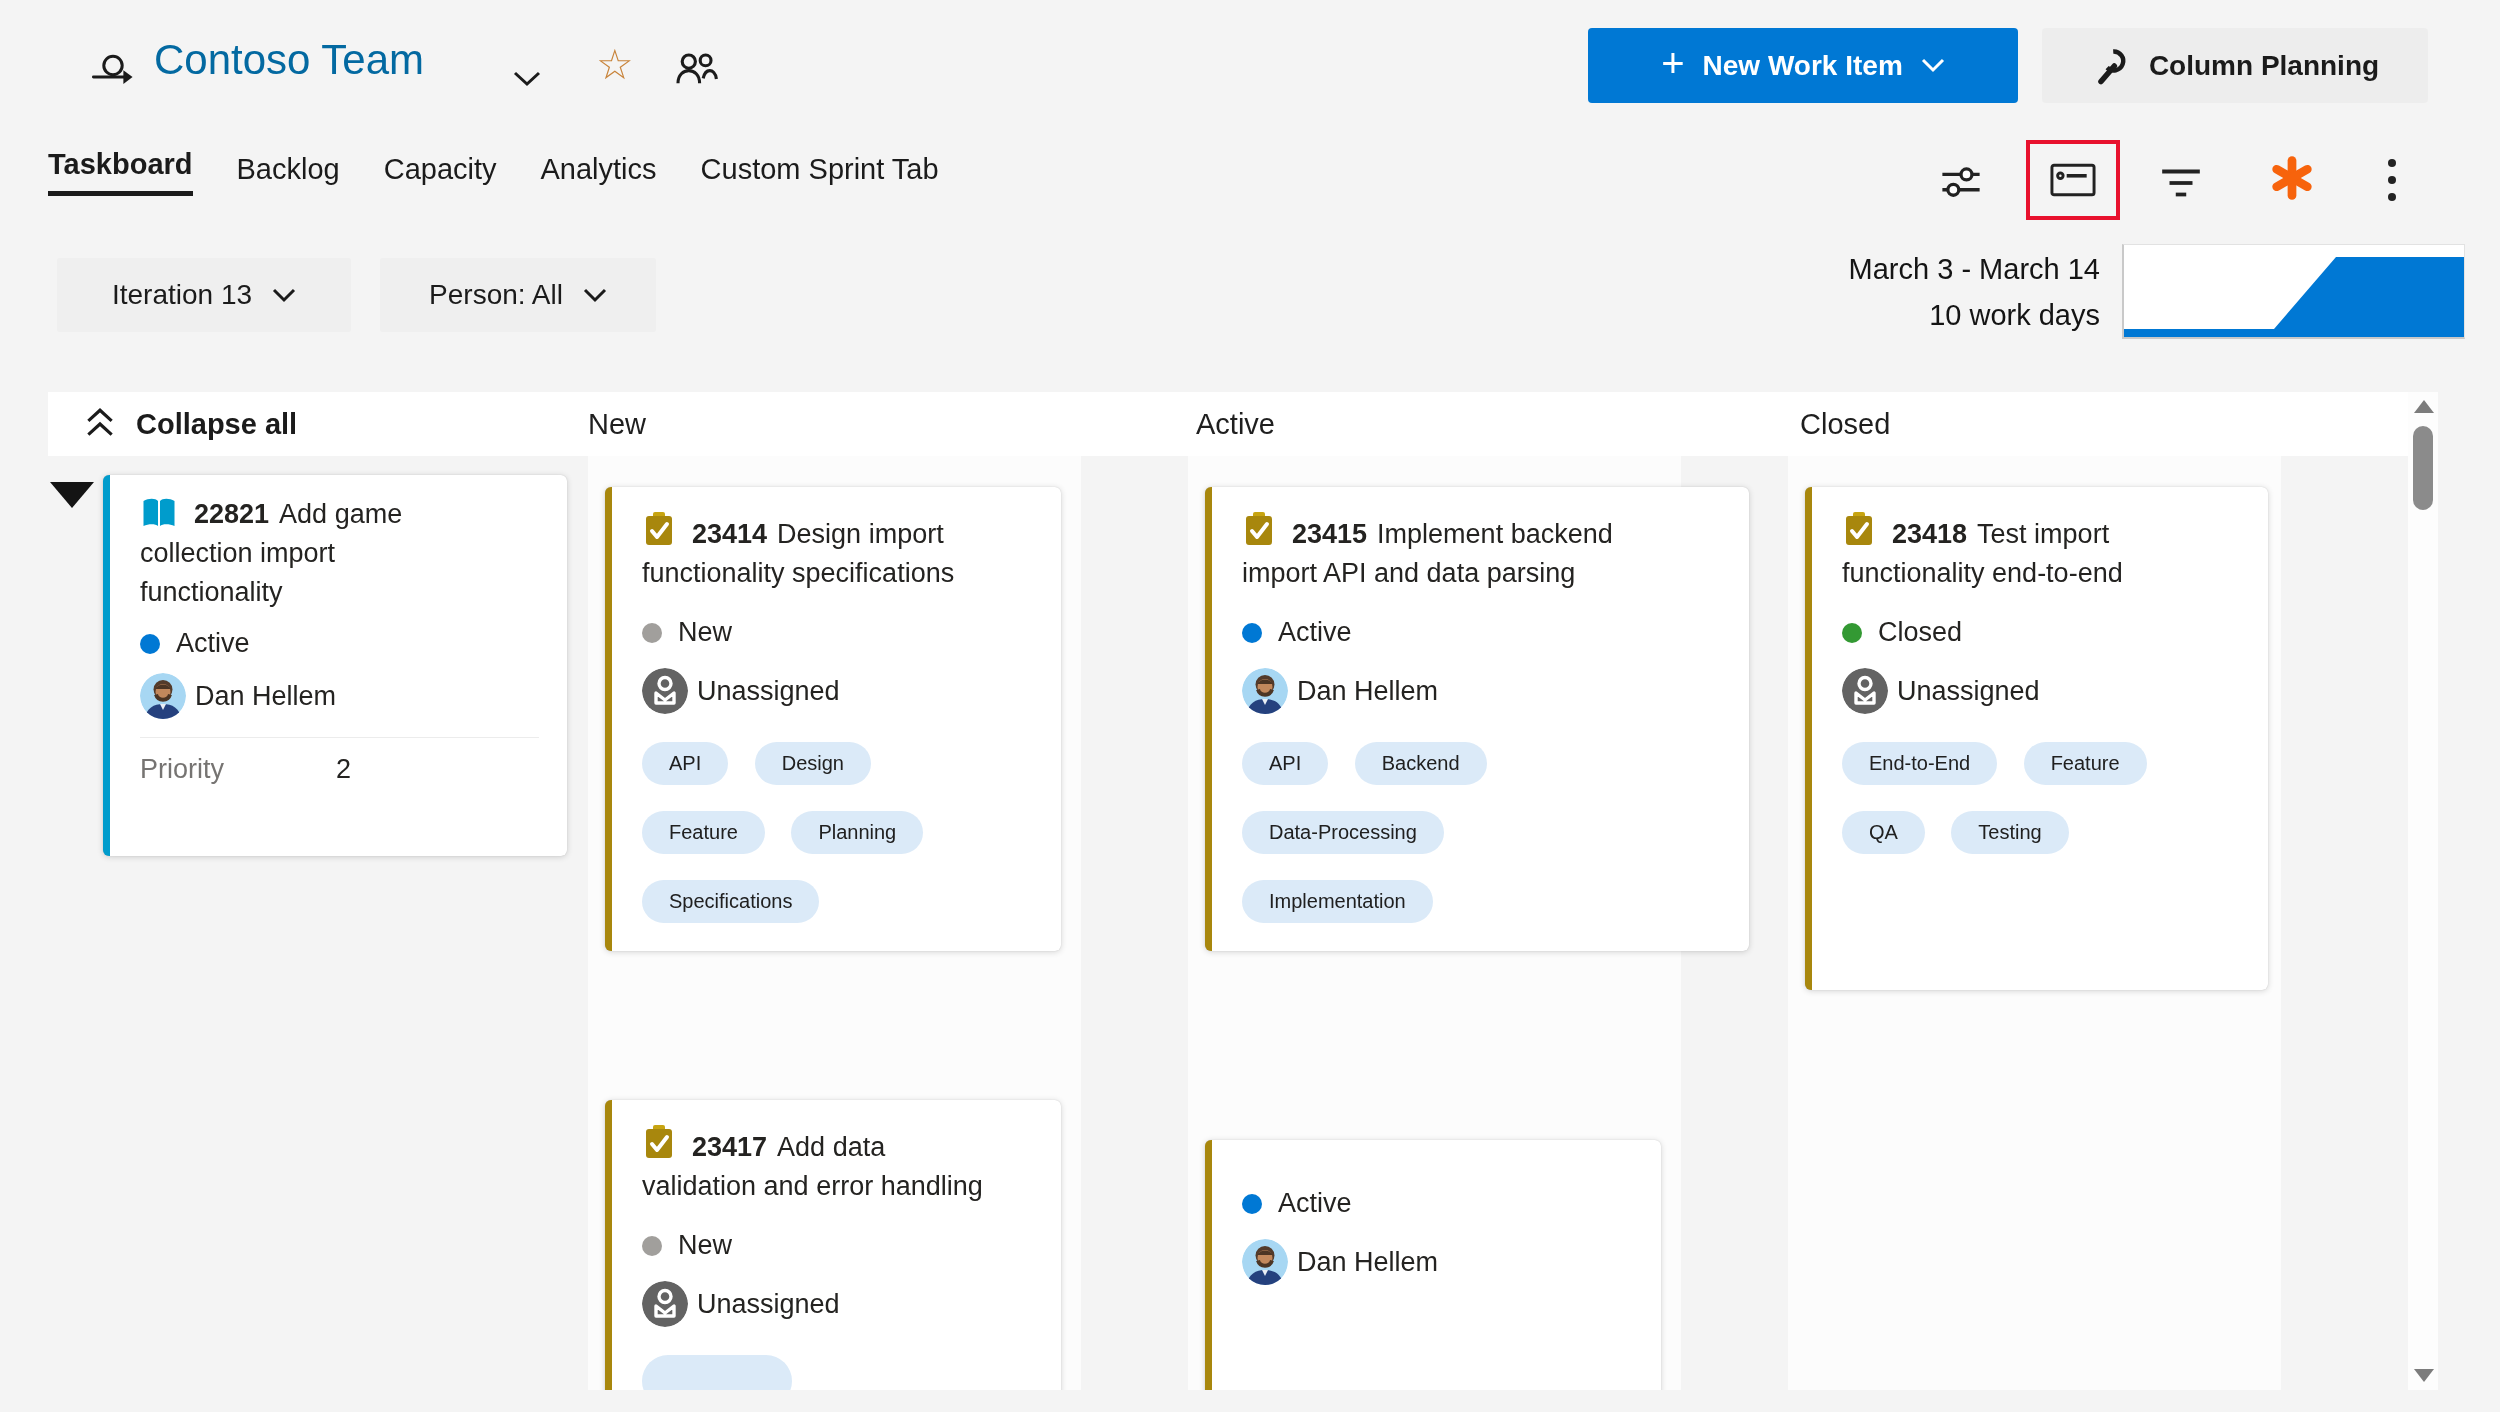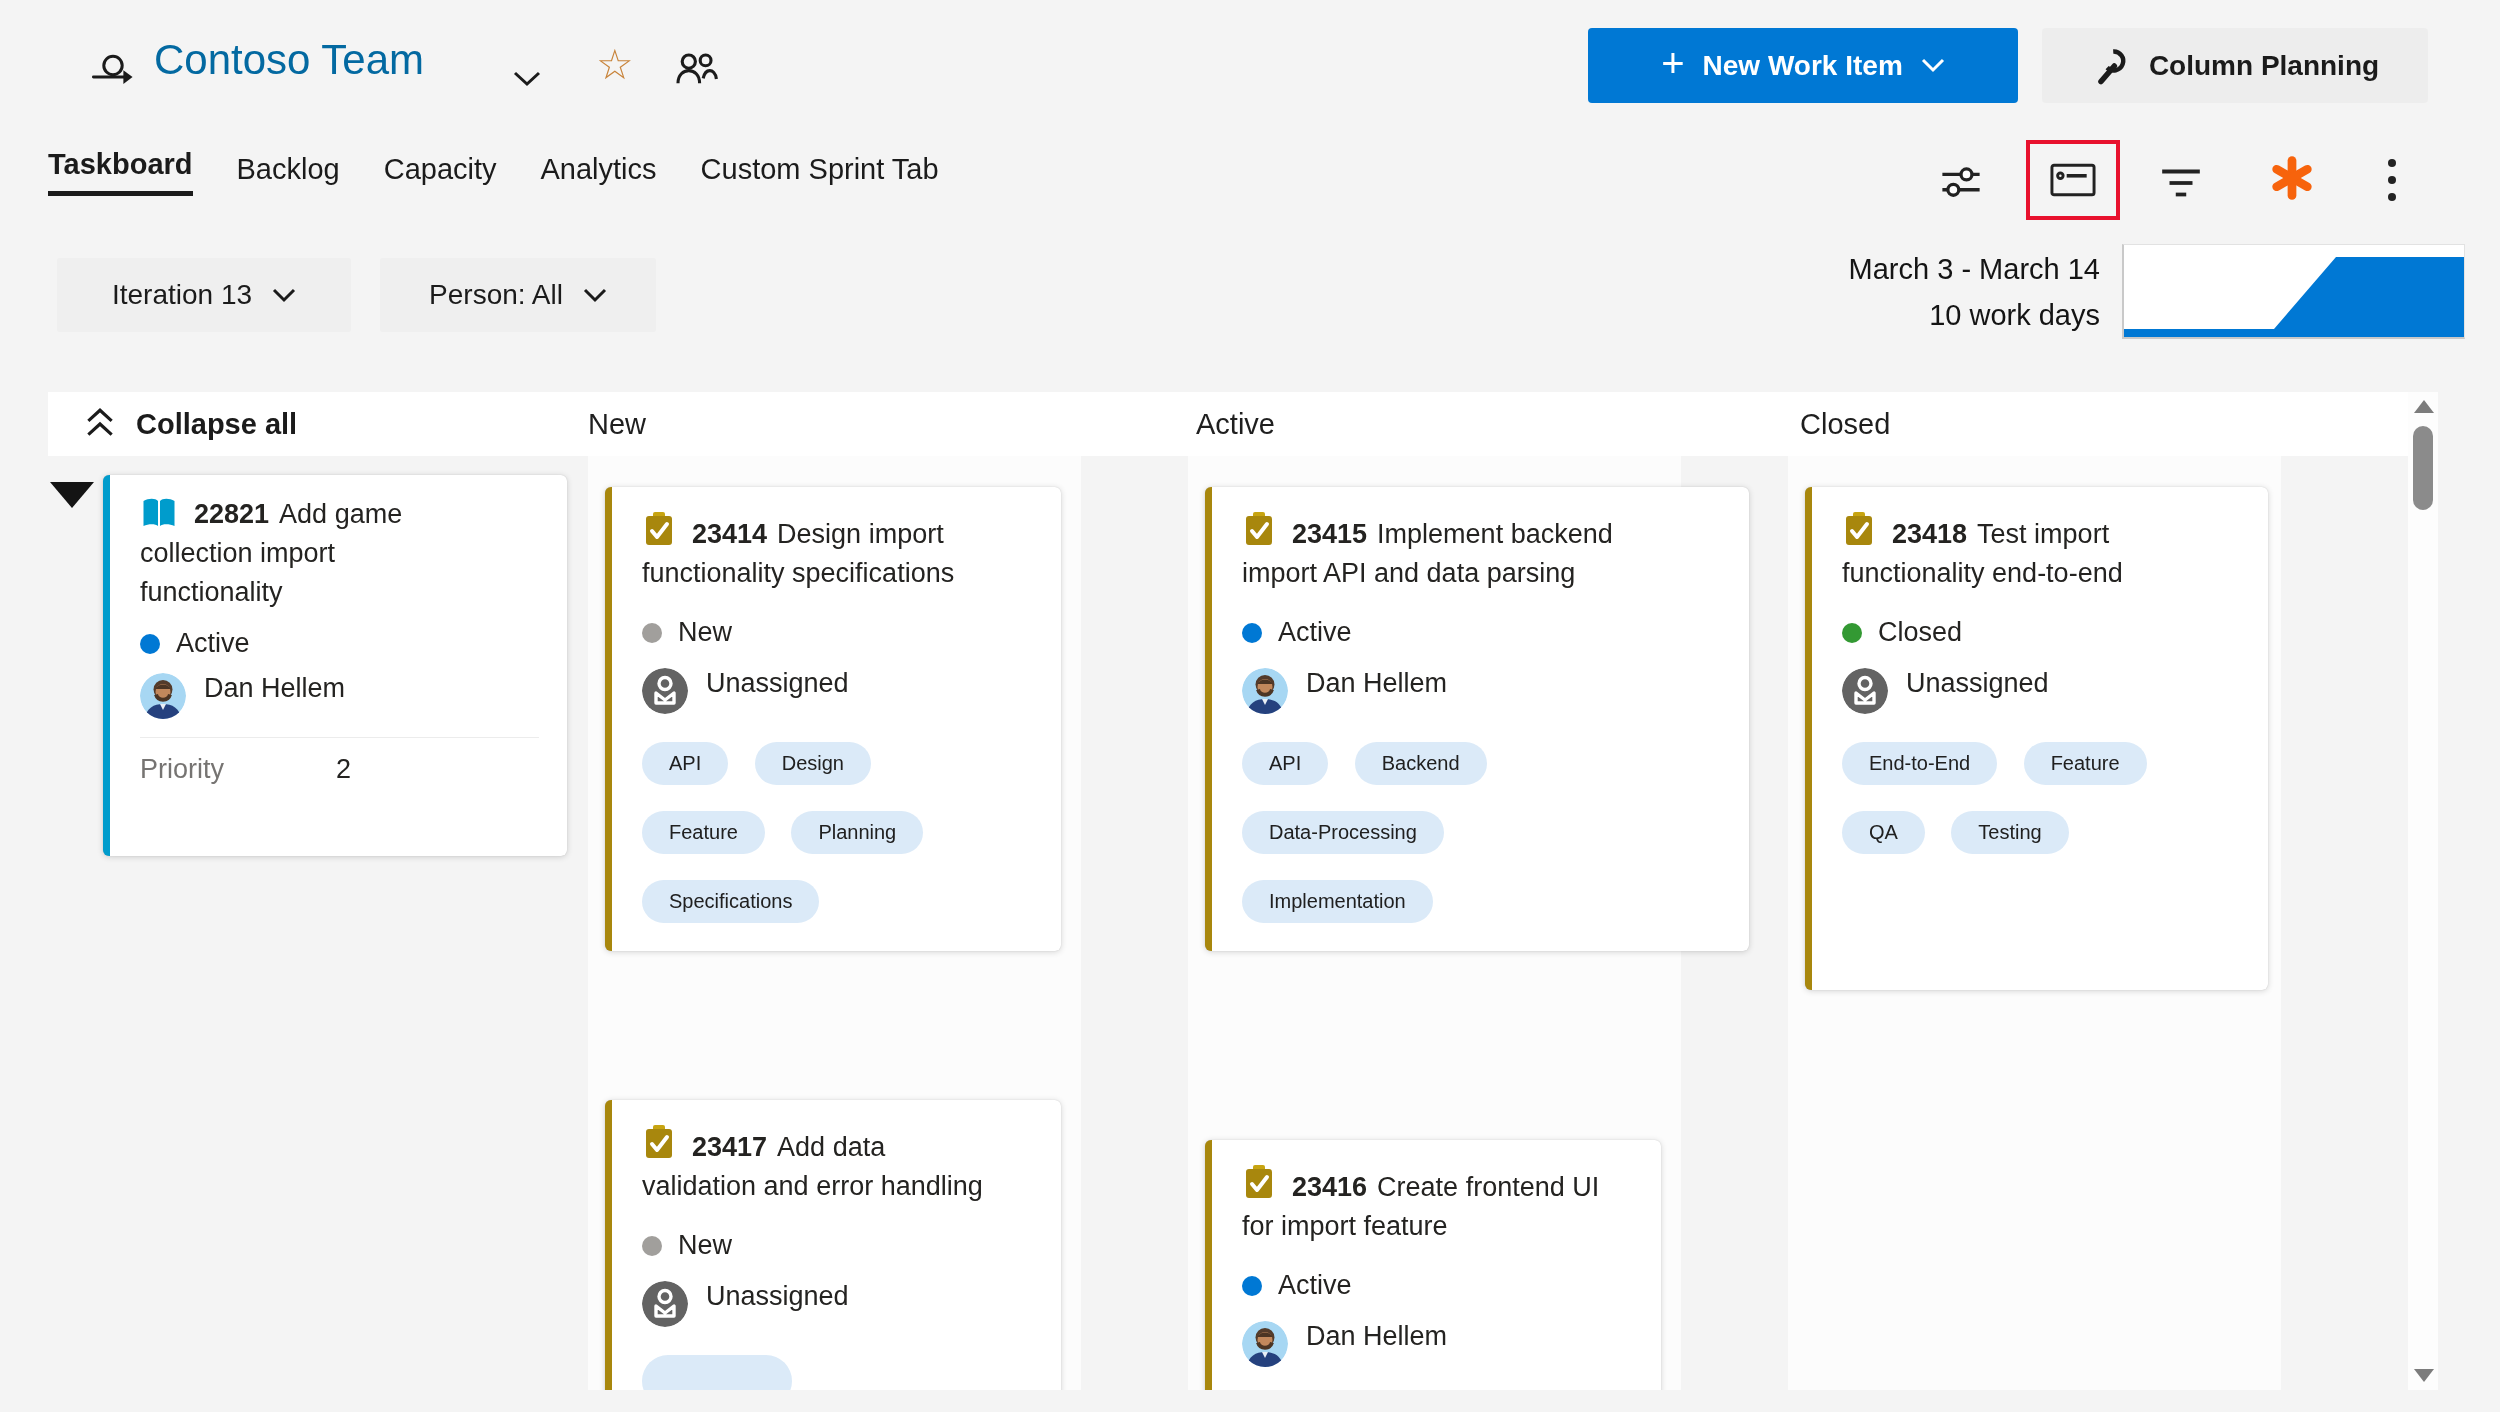--- a/index.html
+++ b/index.html
@@ -75,21 +75,21 @@
   .wi-id{font-weight:700;margin-right:10px;}
   .wi-icon{display:inline-block;vertical-align:-6px;margin-right:16px;}
 
   .state-row{display:flex;align-items:center;gap:16px;margin-top:24px;font-size:27px;color:#242321;}
   .story .state-row{margin-top:16px;}
   .dot{width:20px;height:20px;border-radius:50%;}
   .dot.active{background:var(--c-accent,#0078d4);}
   .dot.new{background:var(--c-new_dot,#a19f9c);}
   .dot.closed{background:var(--c-closed,#339933);}
 
-  .assignee-row{display:flex;gap:18px;margin-top:20px;font-size:27px;color:#242321;}
+  .assignee-row{display:flex;align-items:center;gap:9px;margin-top:20px;font-size:27px;color:#242321;}
   .story .assignee-row{margin-top:14px;}
   .avatar{width:46px;height:46px;border-radius:50%;flex:0 0 auto;}
 
   .tags{margin-top:28px;}
   .tag-row{margin-top:26px;white-space:nowrap;}
   .tag-row:first-child{margin-top:0;}
   .pill{display:inline-block;background:var(--c-tag_bg,#dbeaf8);color:#202020;font-size:20px;
         padding:10px 27px;border-radius:34px;margin-right:22px;}
   .pill.stub{width:96px;height:32px;}
 
@@ -366,29 +366,20 @@
         <div class="tag-row">
           <span class="pill">Data-Processing</span>
         </div>
         <div class="tag-row">
           <span class="pill">Implementation</span>
         </div>
       </div>
     </div>
 
     <div class="card task pos-active-1">
-      <div class="wi-title">
-        <span class="wi-icon">
-          <svg width="34" height="38" viewBox="0 0 34 38">
-            <rect x="11" y="1" width="12" height="8" rx="2" fill="#c7a411"></rect>
-            <rect x="4" y="5" width="26" height="29" rx="3" fill="#a8870d"></rect>
-            <polyline points="10,20 15,26 25,13" fill="none" stroke="#fff" stroke-width="4" stroke-linecap="round" stroke-linejoin="round"></polyline>
-          </svg>
-        </span><span class="wi-id">23416</span><span>Create frontend UI for import feature</span>
-      </div>
       <div class="state-row">
         <span class="dot active"></span>
         <span>Active</span>
       </div>
       <div class="assignee-row">
         <svg class="avatar" viewBox="0 0 46 46">
           <circle cx="23" cy="23" r="23" fill="#a7d7f3"></circle>
           <path d="M5 46 C6 35 14 31 23 31 C32 31 40 35 41 46 Z" fill="#25417e"></path>
           <path d="M20 31 L23 37 L26 31 Z" fill="#e9eef5"></path>
           <circle cx="23" cy="16.5" r="9.5" fill="#533b2b"></circle>

